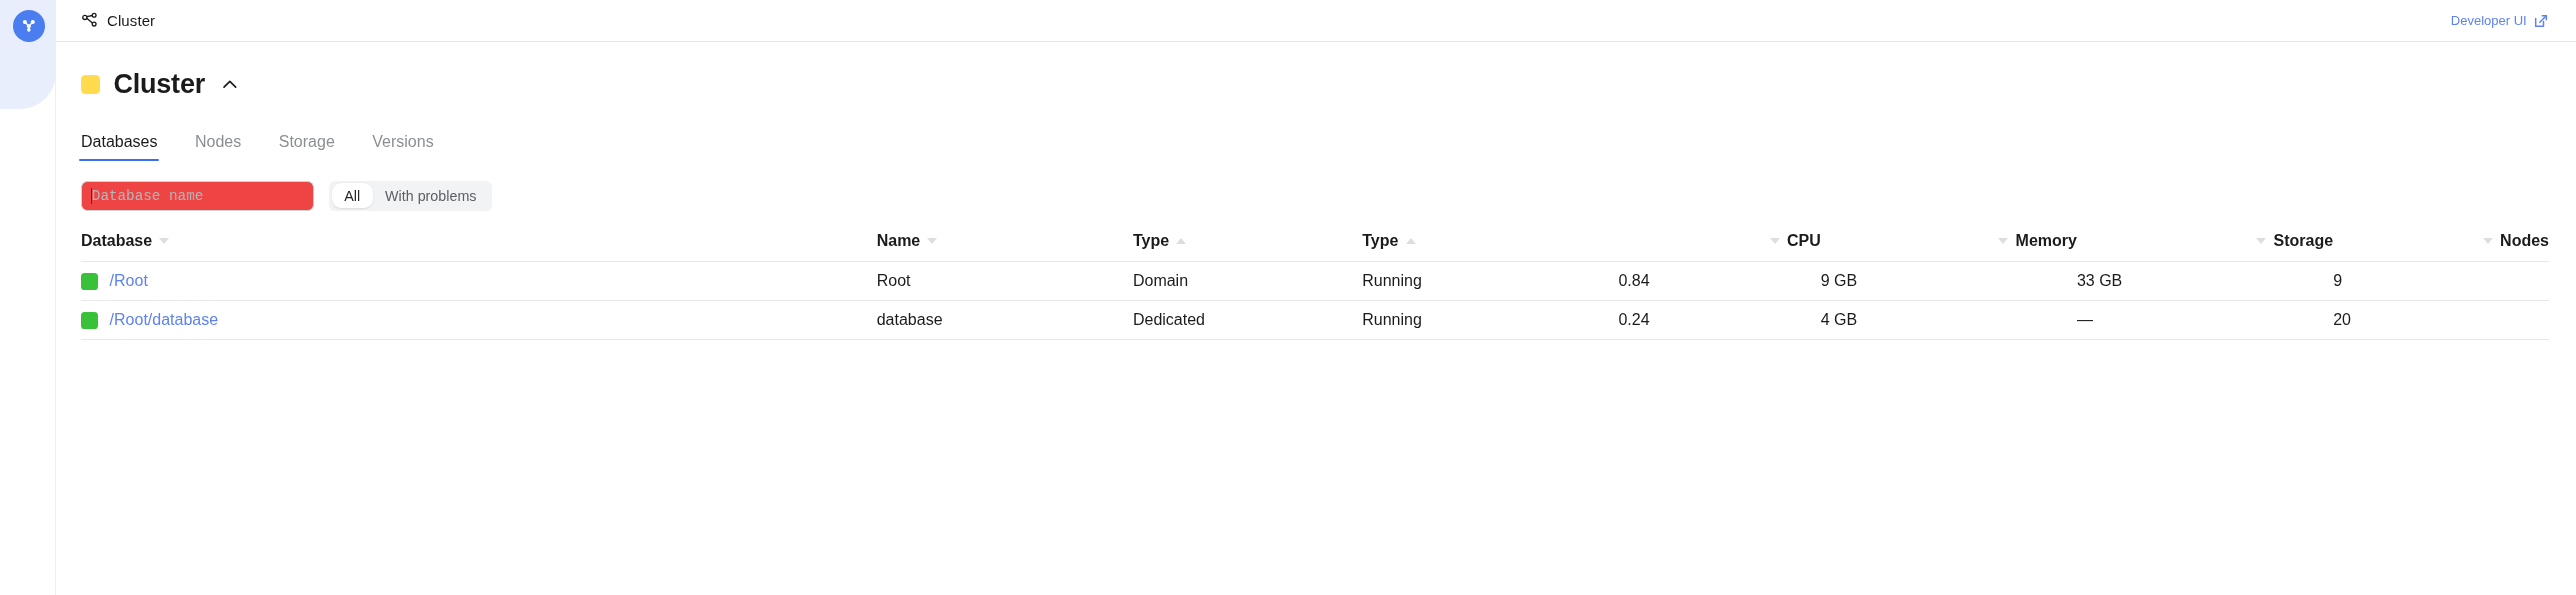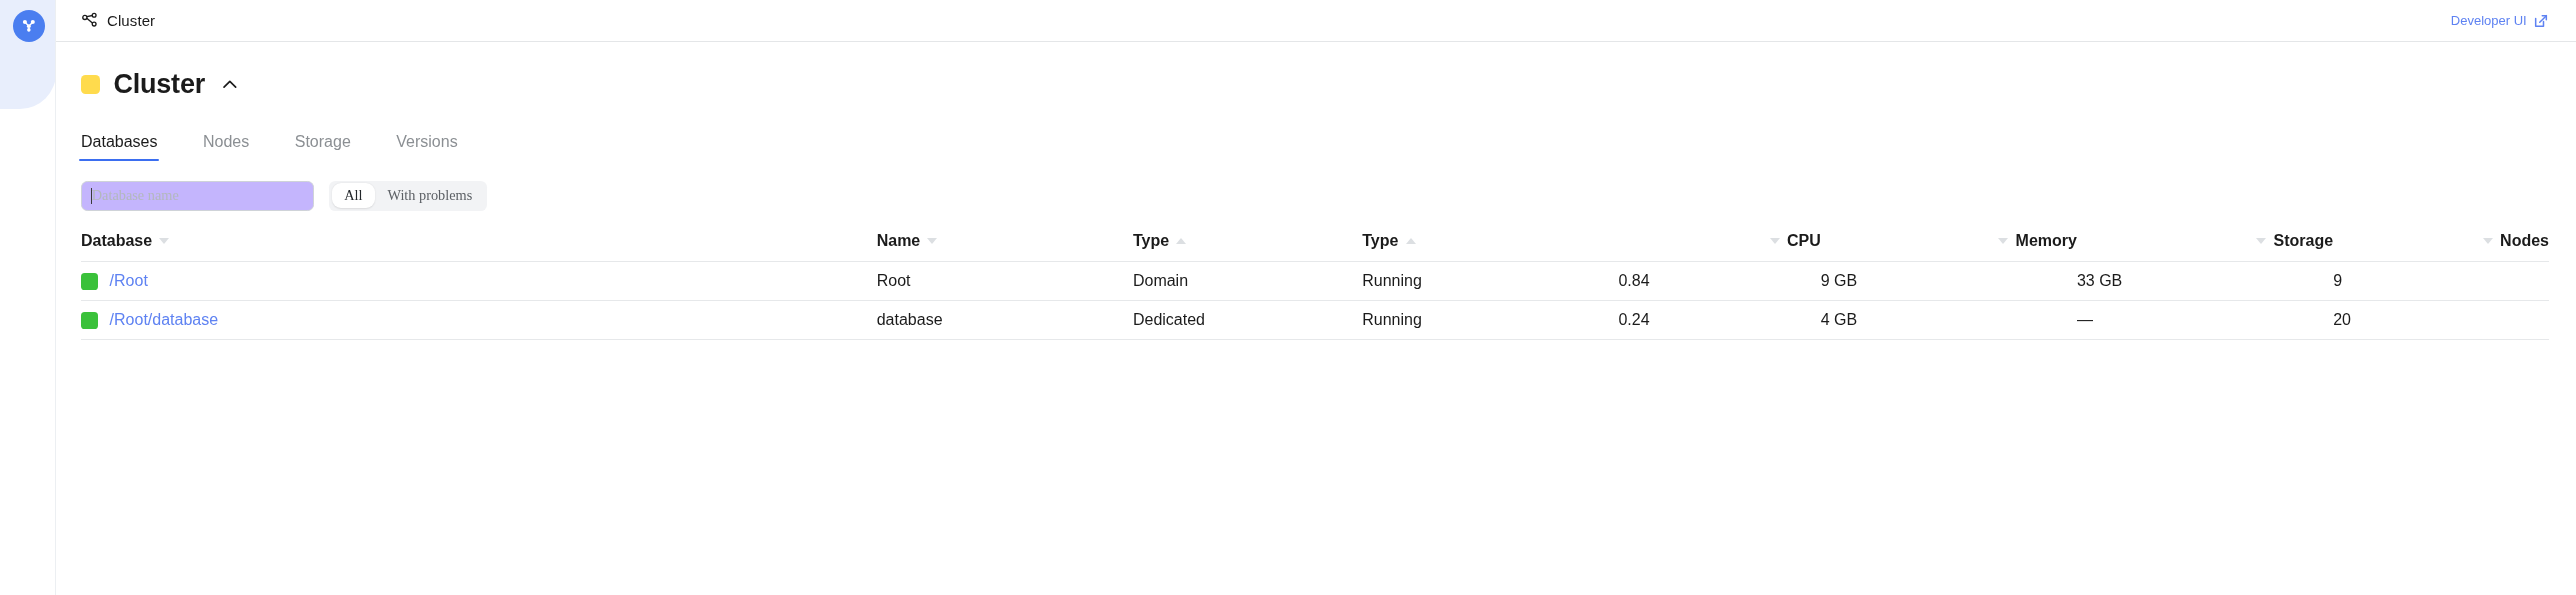--- a/index.html
+++ b/index.html
@@ -67,54 +67,54 @@
   .page-title {
     font-size: 27px; font-weight: 600; color: #1b1b1b; letter-spacing: -0.2px;
   }
   .chevron-btn {
     width: 23px; height: 23px; display: flex;
     align-items: center; justify-content: center; cursor: pointer;
   }
   .chevron-btn svg { display: block; }
 
   
-  .tabs { display: flex; align-items: flex-end; gap: 16px; height: 39px; margin-top: 14.3px; }
+  .tabs { display: flex; align-items: flex-end; gap: 8px; height: 39px; margin-top: 14.3px; }
   .tab {
     position: relative; font-size: 16px; color: #8b8f93;
     padding: 0 0 10.7px 0; margin-right: 29.5px; cursor: pointer; white-space: nowrap;
   }
   .tab.active { color: #1b1b1b; }
   .tab.active::after {
     content: ""; position: absolute; left: -1.8px; right: -1.8px; bottom: 0;
     height: 2.7px; background: #3b6ef0; border-radius: 1.8px;
   }
 
   
   .controls { display: flex; align-items: center; gap: 15px; margin-top: 19.7px; }
   .search-wrap { position: relative; }
   .search-input {
     width: 233px; height: 30px;
     border: 0.9px solid #cfd3d8; border-radius: 6.3px;
     padding: 0 9px 0 9.8px;
-    font-family: Liberation Serif, serif;
-    font-size: 14.3px; color: #1b1b1b; background: #c4b5fd; outline: none;
+    font-family: Liberation Mono, monospace;
+    font-size: 14.3px; color: #1b1b1b; background: #ef4444; outline: none;
   }
   .search-input::placeholder { color: #b3b8bd; }
   .caret {
     position: absolute; left: 9.8px; top: 7.2px;
     width: 0.9px; height: 16px; background: #3a3a3a;
   }
   .segmented {
     display: flex; align-items: center;
     background: #f2f3f5; border-radius: 6.3px; padding: 2.7px; height: 30px;
   }
   .seg {
     display: flex; align-items: center; justify-content: center;
     height: 25px; padding: 0 12.5px; border-radius: 9px;
-    font-size: 14.3px; color: #5c6065; cursor: pointer; white-space: nowrap; font-family: Liberation Serif, serif;
+    font-size: 14.3px; color: #5c6065; cursor: pointer; white-space: nowrap;
   }
   .seg.active { background: #ffffff; color: #22262a; box-shadow: 0 0.9px 1.8px rgba(0,0,0,.10); }
 
   
   table.db-table {
     width: 100%; border-collapse: collapse; margin-top: 21.5px;
     table-layout: fixed;
   }
   table.db-table th {
     font-size: 16px; font-weight: 700; color: #1b1b1b;

